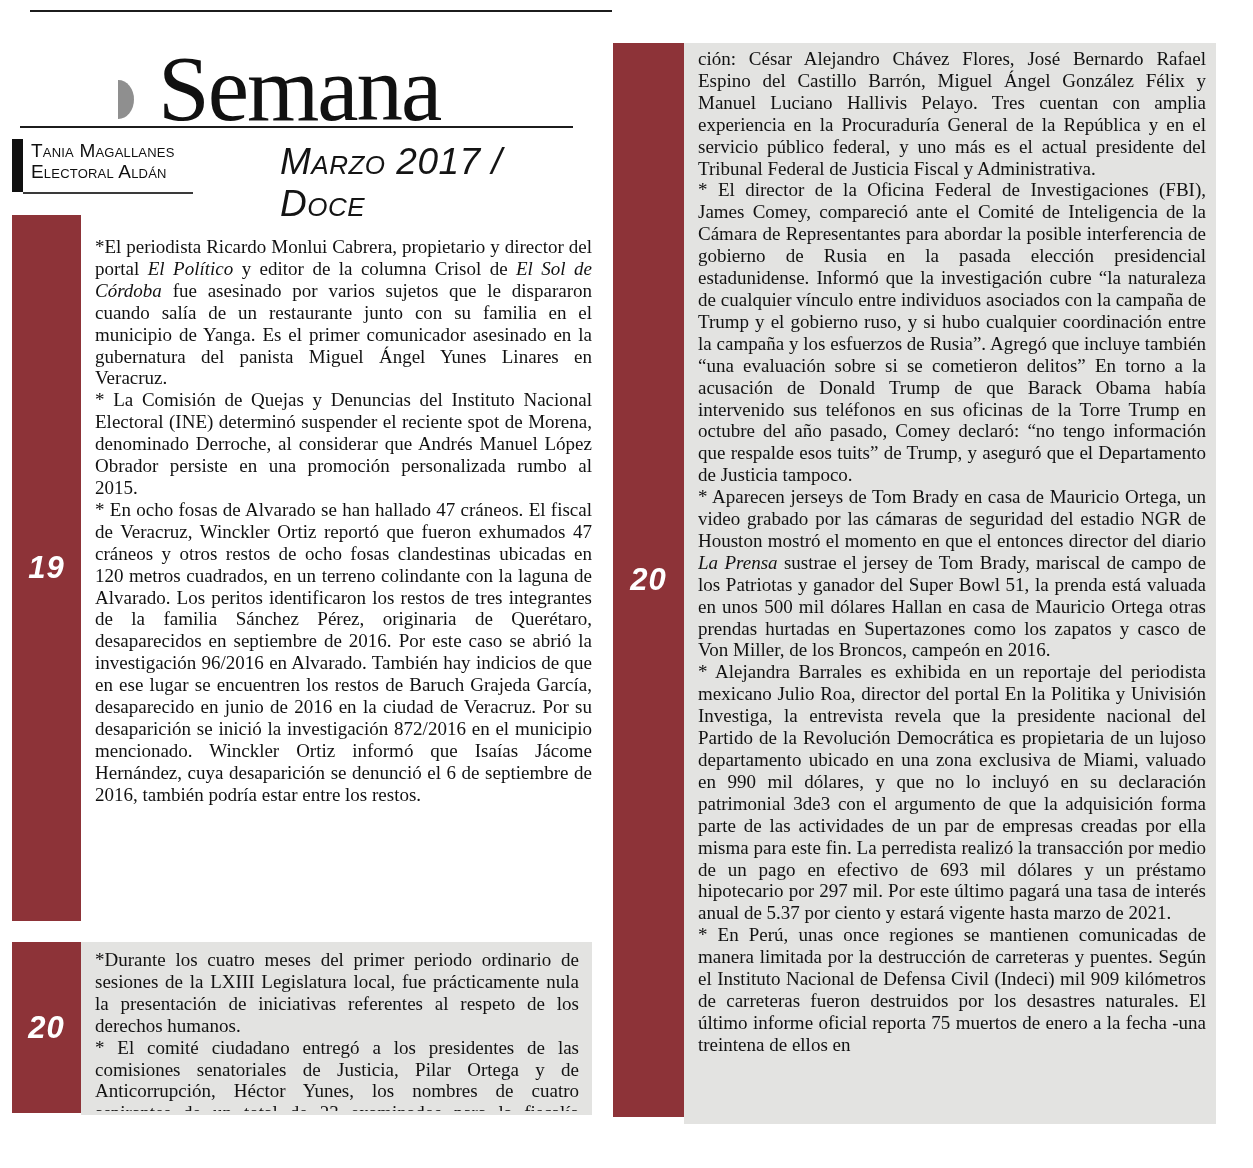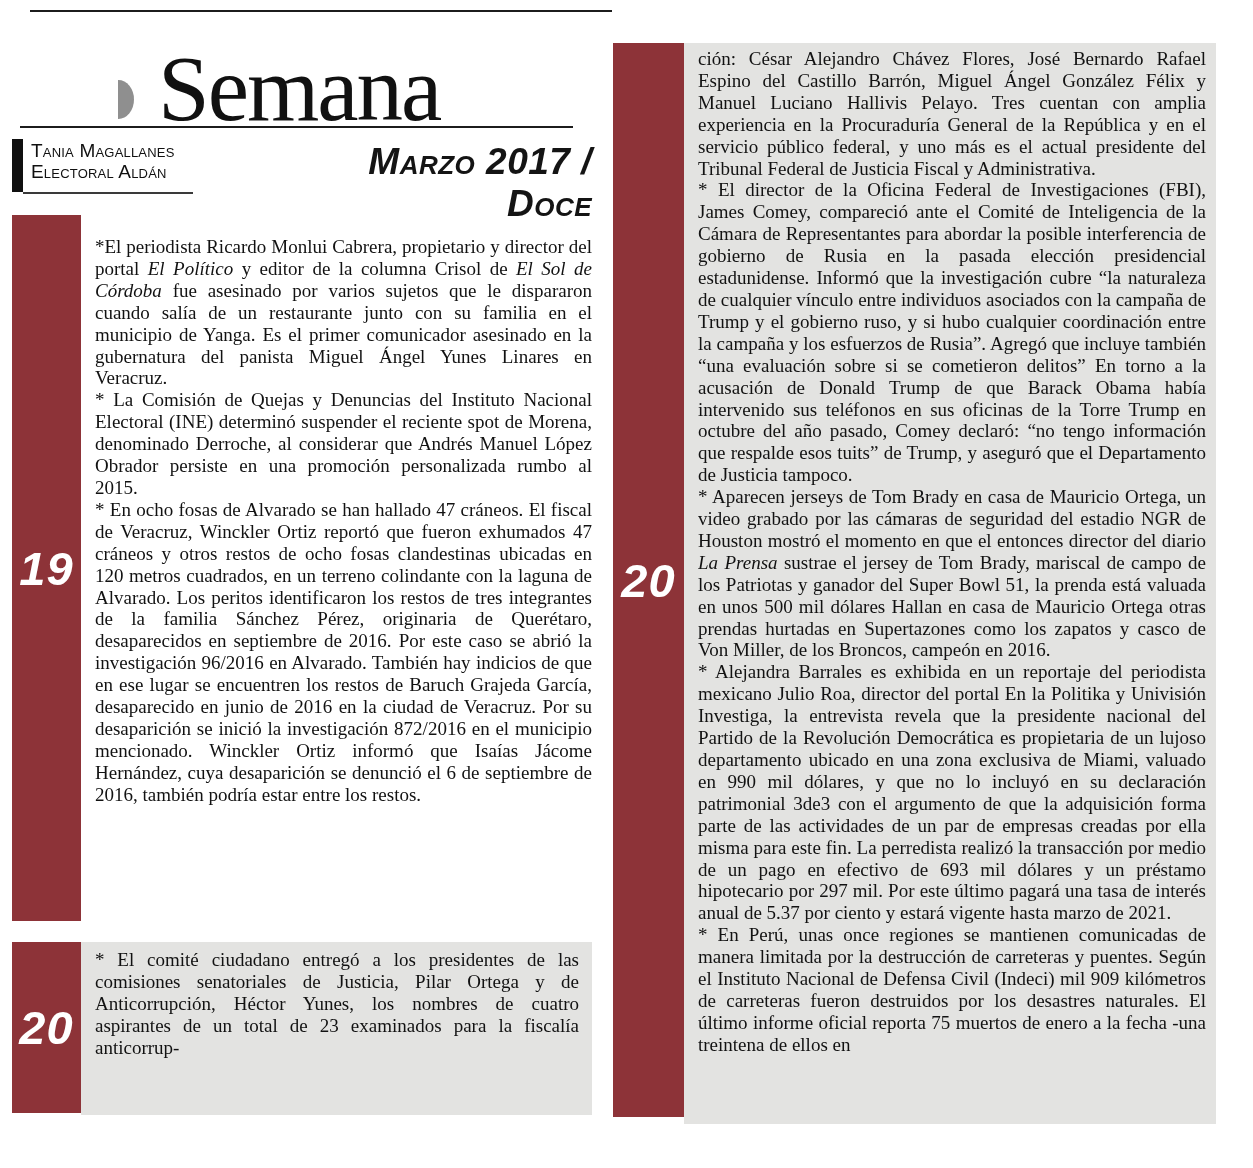--- a/index.html
+++ b/index.html
@@ -21,27 +21,27 @@
   .masthead-bullet{left:118px;top:80px;width:16px;height:39px;background:var(--bullet-gray);
     border-top-right-radius:16px 20px;border-bottom-right-radius:16px 20px;}
   .magazine-title{left:146px;top:30px;margin:12px;font-size:93px;font-weight:400;
     letter-spacing:-2px;line-height:1.0;color:#111;}
   .title-rule{left:20px;top:126px;width:553px;height:2px;background:var(--rule);}
   .byline-bar{left:12px;top:139px;width:11px;height:53px;background:#101010;}
   .byline-names{left:31px;top:140px;width:260px;
     font-family:"Liberation Sans","DejaVu Sans",sans-serif;font-weight:400;
     font-variant:small-caps;font-size:19px;line-height:21px;letter-spacing:.2px;color:#101010;}
   .byline-rule{left:23px;top:192px;width:170px;height:2px;background:#3a3a3a;}
-  .issue-date{left:280px;top:141px;width:312px;text-align:right;
-    font-family:"Liberation Sans","DejaVu Sans",sans-serif;font-weight:700;font-style:italic;
+  .issue-date{left:280px;top:141px;width:312px;
+    font-family:"Liberation Sans","DejaVu Sans",sans-serif;font-weight:400;font-style:italic;
     font-variant:small-caps;font-size:37px;letter-spacing:.5px;color:#141414;}
   
   .strip{background:var(--maroon);display:flex;align-items:center;justify-content:center;}
   .strip-number{font-family:"Liberation Sans","DejaVu Sans",sans-serif;font-weight:700;
-    font-style:italic;font-size:47px;color:#ffffff;letter-spacing:1px;}
+    font-style:italic;font-size:31px;color:#ffffff;letter-spacing:1px;}
   .strip-19{left:12px;top:215px;width:69px;height:706px;}
   .strip-20-left{left:12px;top:942px;width:69px;height:171px;}
   .strip-20-right{left:613px;top:43px;width:71px;height:1074px;}
   
   .panel{background:var(--panel);}
   .panel-20-left{left:81px;top:942px;width:511px;height:173px;}
   .panel-20-right{left:684px;top:43px;width:532px;height:1081px;}
   
   .body-text{font-size:19px;line-height:21.9px;text-align:justify;
     hyphens:auto;-webkit-hyphens:auto;overflow:hidden;color:#121212;}
@@ -74,20 +74,21 @@
     <p><span>*El periodista Ricardo Monlui Cabrera, propietario y director del portal </span><em>El Político</em><span> y editor de la columna Crisol de </span><em>El Sol de Córdoba</em><span> fue asesinado por varios sujetos que le dispararon cuando salía de un restaurante junto con su familia en el municipio de Yanga. Es el primer comunicador asesinado en la gubernatura del panista Miguel Ángel Yunes Linares en Veracruz.</span></p>
     <p><span>* La Comisión de Quejas y Denuncias del Instituto Nacional Electoral (INE) determinó suspender el reciente spot de Morena, denominado Derroche, al considerar que Andrés Manuel López Obrador persiste en una promoción personalizada rumbo al 2015.</span></p>
     <p><span>* En ocho fosas de Alvarado se han hallado 47 cráneos. El fiscal de Veracruz, Winckler Ortiz reportó que fueron exhumados 47 cráneos y otros restos de ocho fosas clandestinas ubicadas en 120 metros cuadrados, en un terreno colindante con la laguna de Alvarado. Los peritos identificaron los restos de tres integrantes de la familia Sánchez Pérez, originaria de Querétaro, desaparecidos en septiembre de 2016. Por este caso se abrió la investigación 96/2016 en Alvarado. También hay indicios de que en ese lugar se encuentren los restos de Baruch Grajeda García, desaparecido en junio de 2016 en la ciudad de Veracruz. Por su desaparición se inició la investigación 872/2016 en el municipio mencionado. Winckler Ortiz informó que Isaías Jácome Hernández, cuya desaparición se denunció el 6 de septiembre de 2016, también podría estar entre los restos.</span></p>
   </div>
 
 <div class="abs strip strip-20-left">
   <span class="strip-number">20</span>
 </div>
 <div class="abs panel panel-20-left"></div>
 <div class="abs body-text text-20-left">
+    <p><span>*Durante los cuatro meses del primer periodo ordinario de sesiones de la LXIII Legislatura local, fue prácticamente nula la presentación de iniciativas referentes al respeto de los derechos humanos.</span></p>
     <p><span>* El comité ciudadano entregó a los presidentes de las comisiones senatoriales de Justicia, Pilar Ortega y de Anticorrupción, Héctor Yunes, los nombres de cuatro aspirantes de un total de 23 examinados para la fiscalía anticorrup-</span></p>
   </div>
 
 <div class="abs strip strip-20-right">
   <span class="strip-number">20</span>
 </div>
 <div class="abs panel panel-20-right"></div>
 <div class="abs body-text text-20-right">
     <p><span>ción: César Alejandro Chávez Flores, José Bernardo Rafael Espino del Castillo Barrón, Miguel Ángel González Félix y Manuel Luciano Hallivis Pelayo. Tres cuentan con amplia experiencia en la Procuraduría General de la República y en el servicio público federal, y uno más es el actual presidente del Tribunal Federal de Justicia Fiscal y Administrativa.</span></p>
     <p><span>* El director de la Oficina Federal de Investigaciones (FBI), James Comey, compareció ante el Comité de Inteligencia de la Cámara de Representantes para abordar la posible interferencia de gobierno de Rusia en la pasada elección presidencial estadunidense. Informó que la investigación cubre “la naturaleza de cualquier vínculo entre individuos asociados con la campaña de Trump y el gobierno ruso, y si hubo cualquier coordinación entre la campaña y los esfuerzos de Rusia”. Agregó que incluye también “una evaluación sobre si se cometieron delitos” En torno a la acusación de Donald Trump de que Barack Obama había intervenido sus teléfonos en sus oficinas de la Torre Trump en octubre del año pasado, Comey declaró: “no tengo información que respalde esos tuits” de Trump, y aseguró que el Departamento de Justicia tampoco.</span></p>

